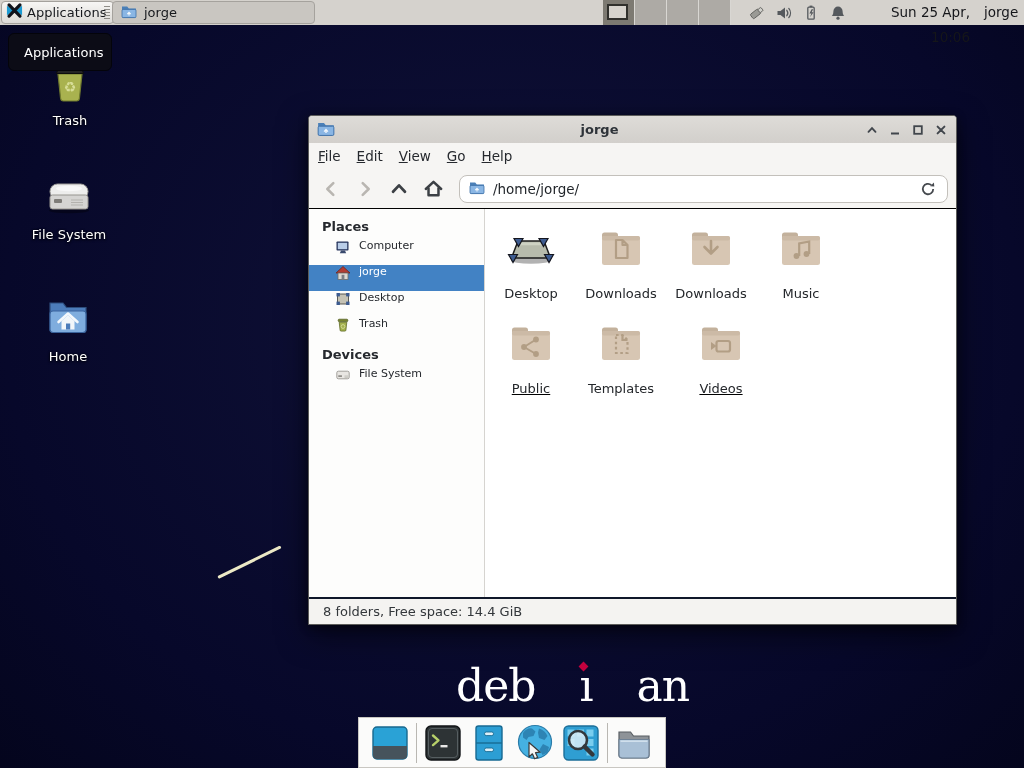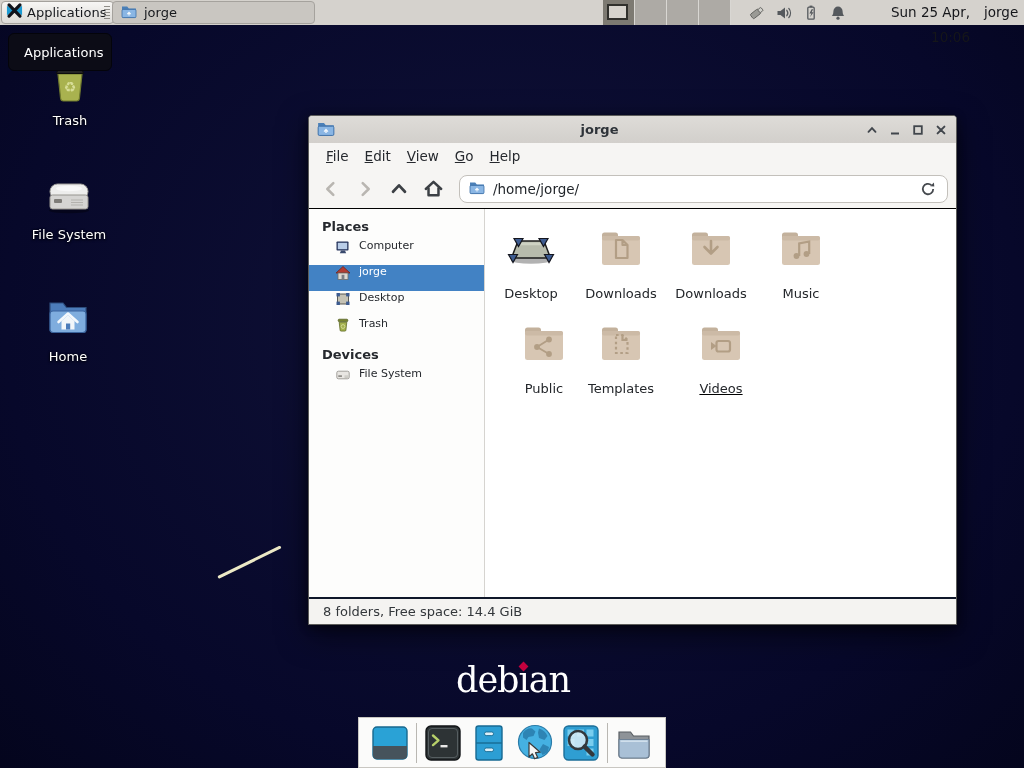--- a/index.html
+++ b/index.html
@@ -36,40 +36,40 @@
   .tooltip{position:absolute;left:8px;top:33px;width:104px;height:38px;
     background:#0c0c16;border:1px solid #04040a;border-radius:6px;color:#fff;
     font-size:13px;display:flex;align-items:center;padding-left:15px;z-index:60;}
   
   .d-icon{position:absolute;width:100px;display:flex;flex-direction:column;align-items:center;}
   .d-icon .lbl{margin-top:5px;font-size:13px;color:#fff;text-shadow:0 1px 3px rgba(0,0,0,.95),0 0 2px rgba(0,0,0,.8);}
   .scratch-line{position:absolute;left:218px;top:576px;width:70px;height:3px;border-radius:2px;
     background:#ece9c6;transform:rotate(-26deg);transform-origin:left center;}
   
   .debian-logo{position:absolute;left:456px;top:660px;font-family:"DejaVu Serif","Liberation Serif",serif;
-    font-size:35px;color:#fff;letter-spacing:-1px;display:flex;}
+    font-size:44px;color:#fff;letter-spacing:-1px;display:flex;gap:44px;}
   .logo-i{position:relative;}
   .logo-dot{position:absolute;left:1px;top:3px;width:7px;height:7px;background:var(--debian-red,#c4023f);
     transform:rotate(45deg);}
   
   .dock{position:absolute;left:358px;top:717px;width:308px;height:51px;background:#fbfbfa;
     border:1px solid #c9c7c2;display:flex;align-items:center;justify-content:center;gap:6px;}
   .dock .d-sep{width:1px;height:40px;background:#b9b7b2;}
   .dock .launcher{width:40px;height:40px;display:flex;align-items:center;justify-content:center;}
   
   .window{position:absolute;left:308px;top:115px;width:649px;height:510px;
     background:#f6f5f3;border:1px solid #5c5c5a;border-radius:4px 4px 0 0;
     box-shadow:0 10px 30px rgba(0,0,0,.55), 0 2px 10px rgba(0,0,0,.45);
     display:flex;flex-direction:column;}
   .titlebar{height:27px;background:linear-gradient(#dedcd8,#d2cfcb);border-radius:3px 3px 0 0;
     display:flex;align-items:center;padding:0 8px;flex:0 0 auto;}
   .titlebar .title{flex:1;text-align:center;font-size:13px;font-weight:bold;color:#2e3339;}
   .win-controls{display:flex;gap:8px;align-items:center;}
   .win-controls .wbtn{width:15px;height:15px;display:flex;align-items:center;justify-content:center;}
-  .menubar{height:26px;background:#f6f5f3;display:flex;align-items:center;padding-left:9px;flex:0 0 auto;}
+  .menubar{height:26px;background:#f6f5f3;display:flex;align-items:center;padding-left:1px;flex:0 0 auto;}
   .menu-item{display:inline-block;font-size:13.5px;color:#26292e;padding:3px 8px;}
   .menu-item::first-letter{text-decoration:underline;}
   .toolbar{height:40px;background:#f6f5f3;border-bottom:1px solid #000000;display:flex;
     align-items:center;padding:0 8px;gap:6px;flex:0 0 auto;}
   .tool-btn{width:28px;height:28px;display:flex;align-items:center;justify-content:center;border-radius:4px;}
   .pathbar{flex:1;height:28px;margin-left:6px;background:#fff;border:1px solid #c3c0bb;
     border-radius:8px;display:flex;align-items:center;gap:8px;padding:0 9px;}
   .pathbar .path-text{font-size:13.5px;color:#1e2227;flex:1;}
   .win-body{flex:1;display:flex;min-height:0;}
   .sidebar{width:176px;background:#fdfdfc;border-right:1px solid #d6d4d0;padding-top:6px;flex:0 0 auto;}
@@ -293,21 +293,21 @@
             <span><svg width="48" height="48" viewBox="0 0 48 48">
                 <path d="M5,10 a2.5,2.5 0 0 1 2.5,-2.5 h11 a2.5,2.5 0 0 1 2.5,2.5 v3 H5 z" fill="#c3b19c"></path>
      <rect x="5" y="11" width="38" height="29" rx="2.5" fill="#d7c6b3"></rect>
      <rect x="5" y="11" width="38" height="4.5" rx="2" fill="#ccbaa6"></rect>
                 <circle cx="19.5" cy="31" r="2.9" fill="#b29e85"></circle>
                 <circle cx="29.5" cy="29" r="2.9" fill="#b29e85"></circle>
                 <path d="M22.2,31 V18.5 L32.2,16.5 V29" fill="none" stroke="#b29e85" stroke-width="2.2"></path>
               </svg></span>
             <div class="lbl">Music</div>
           </div>
-          <div class="file-item" style="left: 15px; top: 111px;">
+          <div class="file-item" style="left: 2px; top: 111px; text-decoration: underline;">
             <span><svg width="48" height="48" viewBox="0 0 48 48">
                 <path d="M5,10 a2.5,2.5 0 0 1 2.5,-2.5 h11 a2.5,2.5 0 0 1 2.5,2.5 v3 H5 z" fill="#c3b19c"></path>
      <rect x="5" y="11" width="38" height="29" rx="2.5" fill="#d7c6b3"></rect>
      <rect x="5" y="11" width="38" height="4.5" rx="2" fill="#ccbaa6"></rect>
                 <circle cx="17" cy="27" r="2.9" fill="#b29e85"></circle>
                 <circle cx="29" cy="19.5" r="2.9" fill="#b29e85"></circle>
                 <circle cx="29" cy="34" r="2.9" fill="#b29e85"></circle>
                 <path d="M17,27 L29,19.5 M17,27 L29,34" stroke="#b29e85" stroke-width="2"></path>
               </svg></span>
             <div class="lbl">Public</div>

